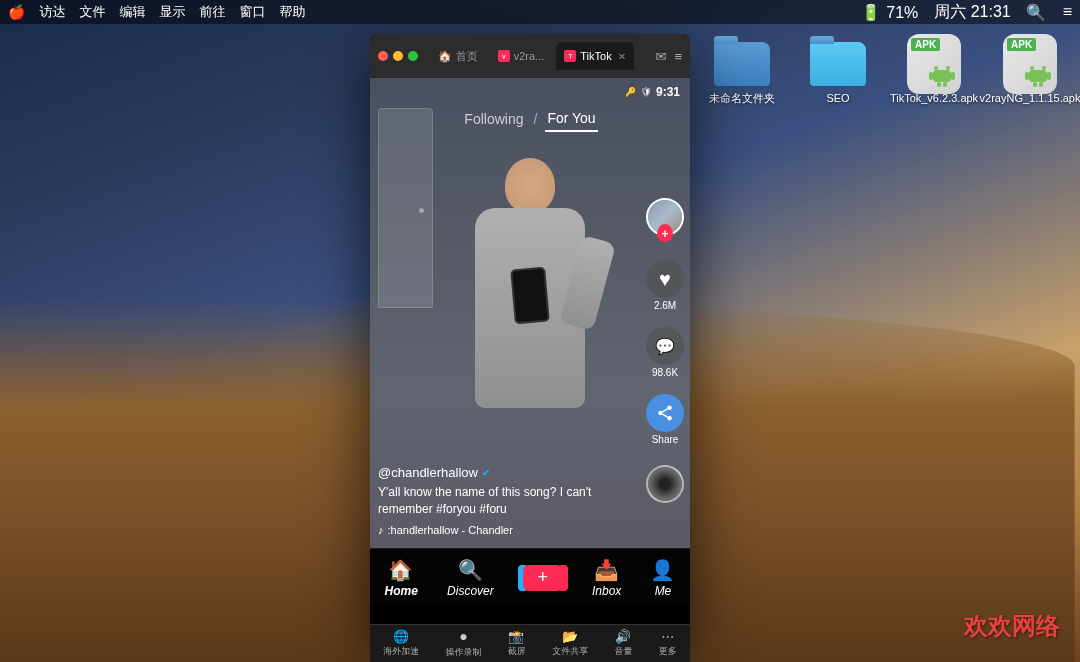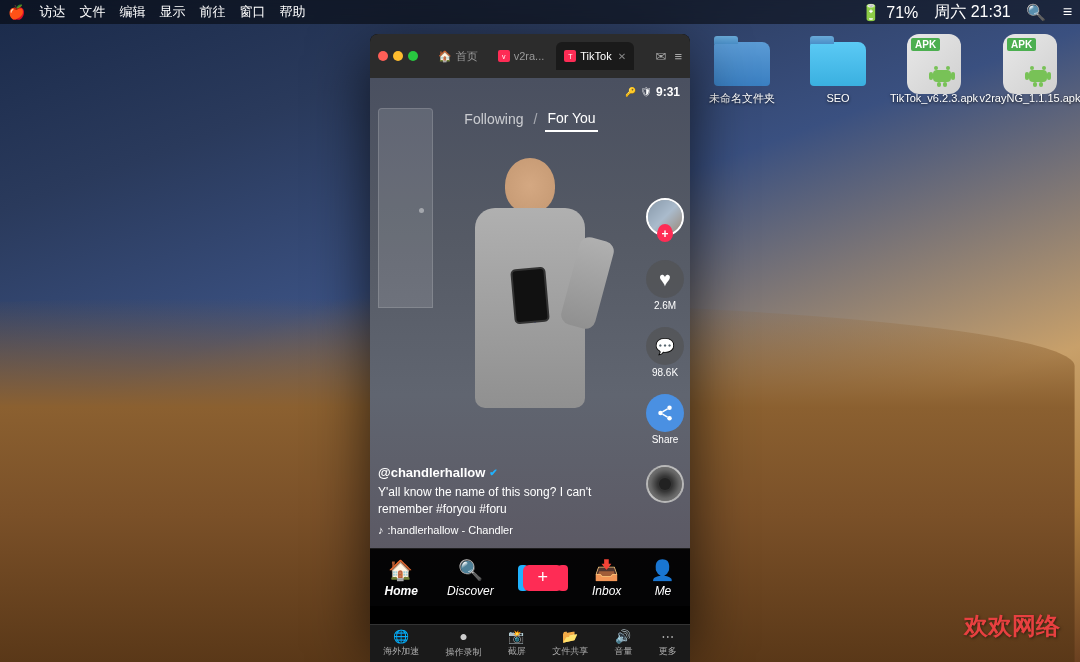--- a/index.html
+++ b/index.html
@@ -391,21 +391,21 @@
     .tiktok-info {
       position: absolute;
       bottom: 70px;
       left: 8px;
       right: 55px;
       z-index: 10;
     }
     .info-username {
       color: white;
       font-size: 13px;
-      font-weight: bold;
+      font-weight: normal;
       display: flex;
       align-items: center;
       gap: 4px;
     }
     .verified-badge {
       color: #20b2fe;
       font-size: 10px;
     }
     .info-caption {
       color: white;

